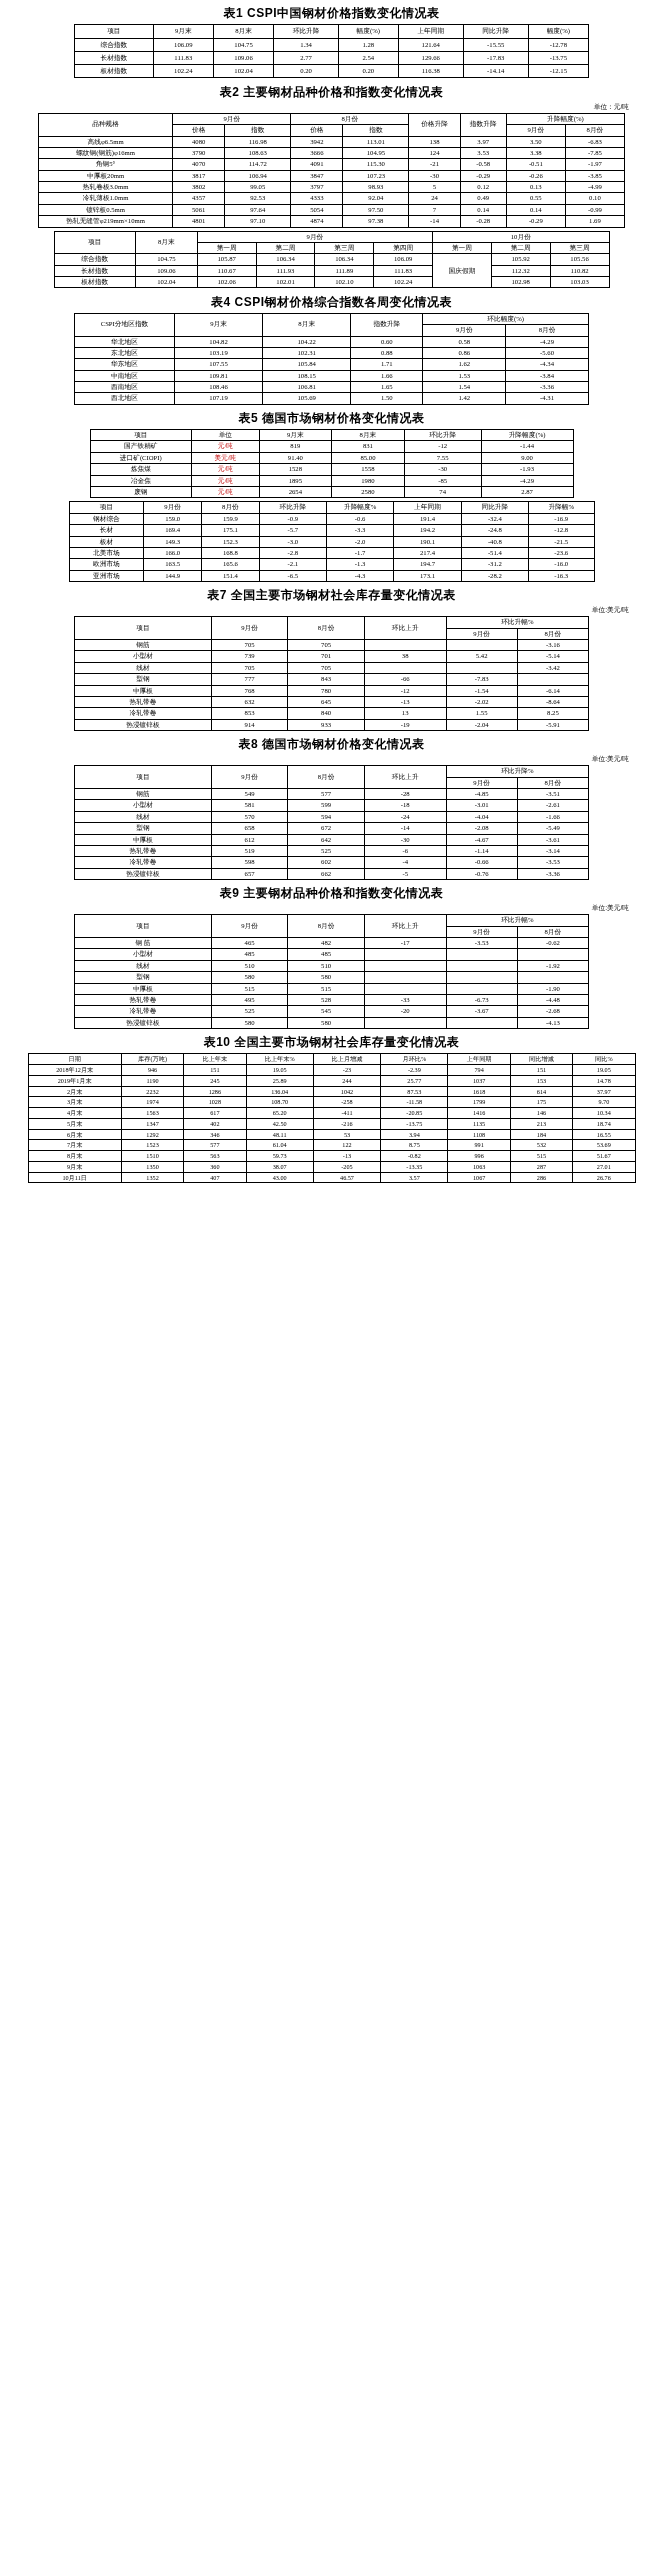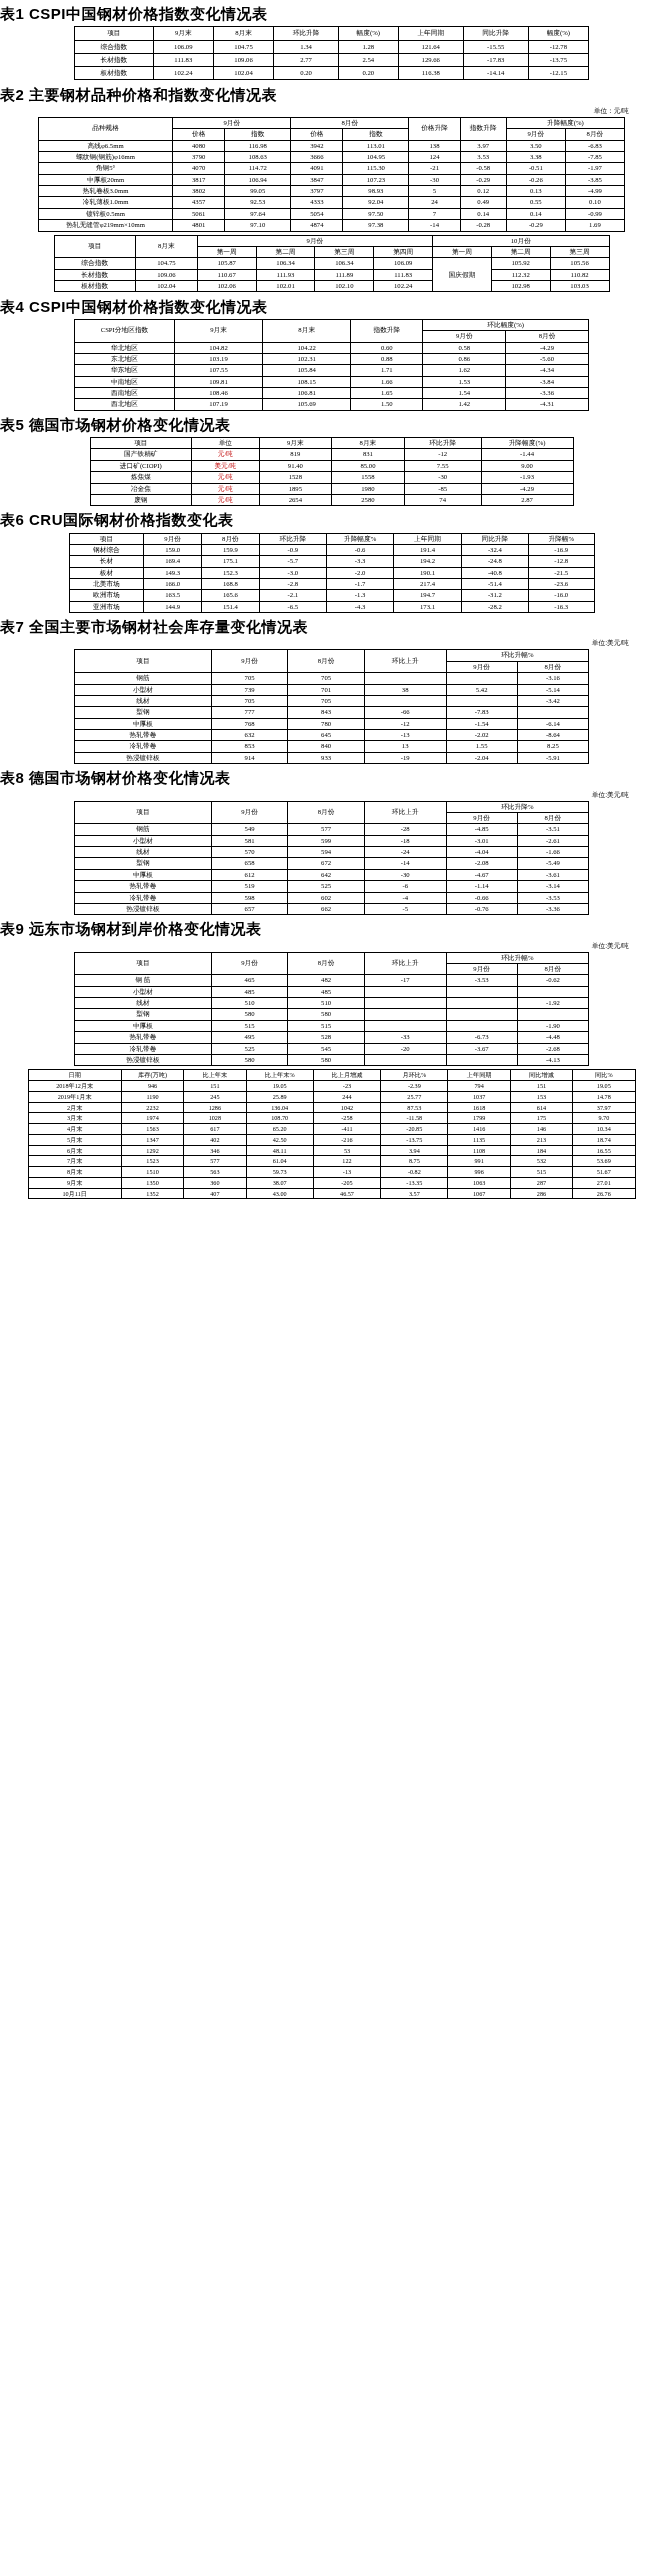--- a/index.html
+++ b/index.html
@@ -1,19 +1,19 @@
 <!DOCTYPE html>
 <html style="font-size:8.2px"><head>
 <meta charset="utf-8">
 <style>
   html,body{margin:0;padding:0;background:#ffffff;}
   body{width:663px;font-family:"Liberation Serif",serif;color:#000;}
   .page{width:663px;padding:0;box-sizing:border-box;}
   .tbl-block{margin:0 auto 3.1px auto;}
-  .cap{text-align:left;font-size:15px;font-weight:bold;letter-spacing:0.5px;margin:5.2px 0 2.1px 0;font-family:"Liberation Sans",sans-serif;}
+  .cap{text-align:center;font-size:12px;font-weight:bold;letter-spacing:0.5px;margin:5.2px 0 2.1px 0;font-family:"Liberation Sans",sans-serif;}
   .unit{text-align:right;font-size:6.7px;margin:0 34px 1px 0;font-family:"Liberation Sans",sans-serif;}
   table{border-collapse:collapse;margin:0 auto;font-size:6.7px;}
   td,th{border:0.5px solid #000;padding:1px 2.1px;text-align:center;vertical-align:middle;font-weight:normal;line-height:1.25;}
   .red{color:#c00000;}
   .t1 td,.t1 th{height:10.3px;}
   .narrow{font-size:6.2px;}
 </style>
 </head>
 <body>
 
@@ -227,21 +227,21 @@
         <td>102.10</td>
         <td>102.24</td>
         <td>102.98</td>
         <td>103.03</td>
       </tr>
     </tbody>
       </table>
   </div>
 
   <div class="tbl-block">
-    <div class="cap">表4  CSPI中国钢材价格指数变化情况表</div>
+    <div class="cap">表4  CSPI钢材价格综合指数各周变化情况表</div>
     <table style="width:515px;">
       <tbody>
           <tr>
         <td rowspan="2" style="width:88px">CSPI分地区指数</td>
         <td rowspan="2" style="width:77px">9月末</td>
         <td rowspan="2" style="width:77px">8月末</td>
         <td rowspan="2" style="width:62px">指数升降</td>
         <td colspan="2">环比幅度(%)</td>
       </tr>
       <tr>
@@ -350,21 +350,20 @@
         <td>2654</td>
         <td>2580</td>
         <td>74</td>
         <td>2.87</td>
       </tr>
     </tbody>
       </table>
   </div>
 
   <div class="tbl-block">
-    <div class="cap">表6  CRU国际钢材价格指数变化表</div>
     <table style="width:526px;">
       <tbody>
           <tr>
         <td style="width:72px">项目</td>
         <td style="width:54px">9月份</td>
         <td style="width:54px">8月份</td>
         <td style="width:64px">环比升降</td>
         <td style="width:64px">升降幅度%</td>
         <td style="width:64px">上年同期</td>
         <td style="width:64px">同比升降</td>
@@ -596,21 +595,21 @@
         <td>662</td>
         <td>-5</td>
         <td>-0.76</td>
         <td>-3.36</td>
       </tr>
     </tbody>
       </table>
   </div>
 
   <div class="tbl-block">
-    <div class="cap">表9  远东市场钢材到岸价格变化情况表</div>
+    <div class="cap">表9  主要钢材品种价格和指数变化情况表</div>
     <div class="unit">单位:美元/吨</div>
     <table style="width:515px;">
       <tbody>
           <tr>
         <td rowspan="2" style="width:124px">项目</td>
         <td rowspan="2" style="width:67px">9月份</td>
         <td rowspan="2" style="width:67px">8月份</td>
         <td rowspan="2" style="width:72px">环比上升</td>
         <td colspan="2">环比升幅%</td>
       </tr>
@@ -680,20 +679,21 @@
         <td>580</td>
         <td></td>
         <td></td>
         <td>-4.13</td>
       </tr>
     </tbody>
       </table>
   </div>
 
   <div class="tbl-block">
+    <div class="cap">表10  全国主要市场钢材社会库存量变化情况表</div>
     <table class="narrow" style="width:608px;">
       <tbody>
           <tr>
         <td style="width:88px">日期</td>
         <td style="width:57px">库存(万吨)</td>
         <td style="width:57px">比上年末</td>
         <td style="width:62px">比上年末%</td>
         <td style="width:62px">比上月增减</td>
         <td style="width:62px">月环比%</td>
         <td style="width:57px">上年同期</td>

